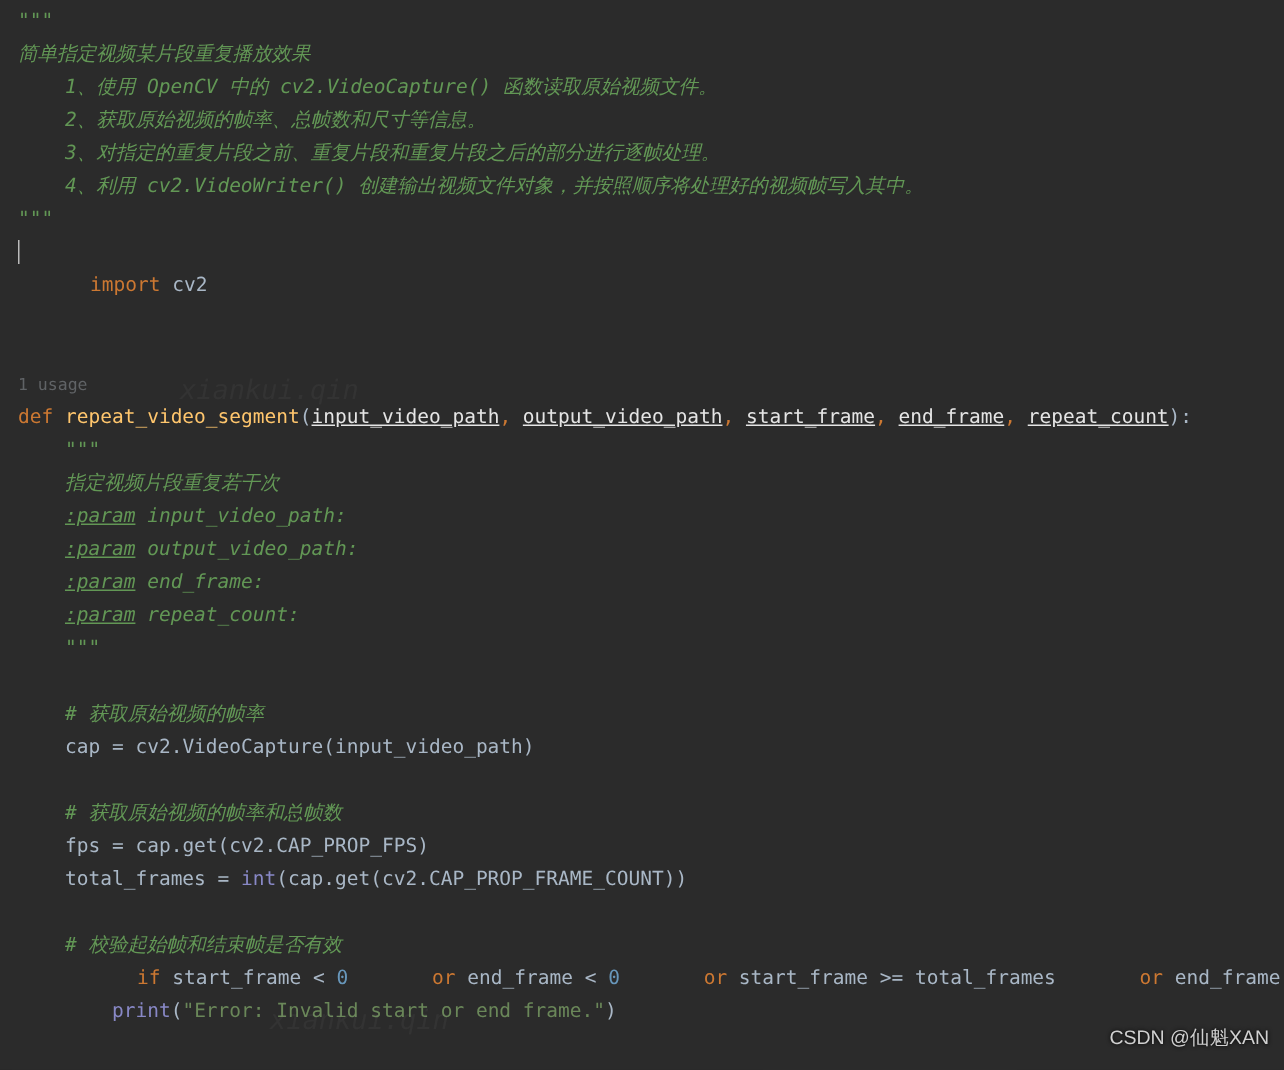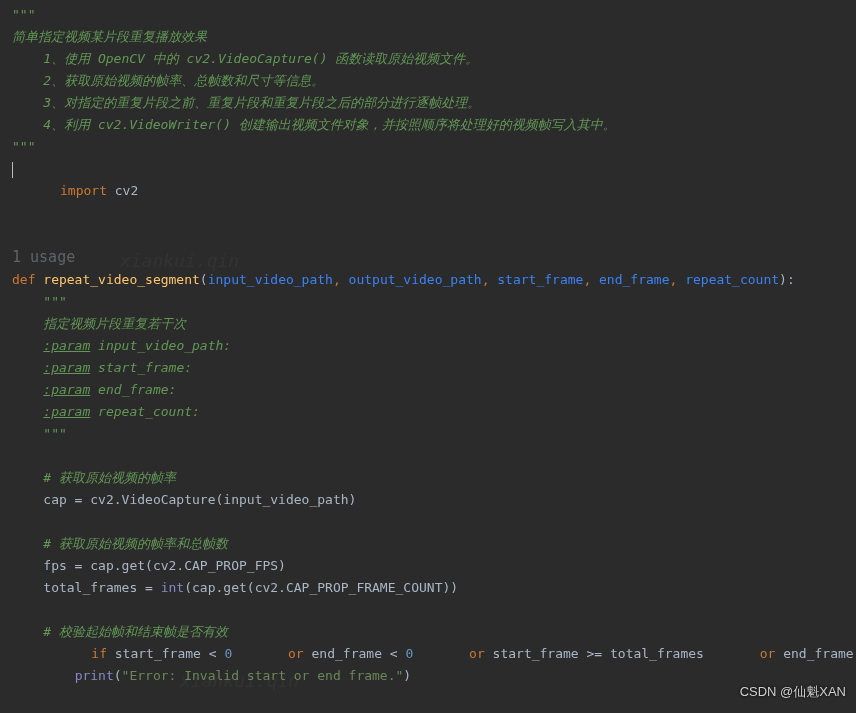--- a/index.html
+++ b/index.html
@@ -33,35 +33,35 @@
     .line {
       white-space: pre;
       min-height: 22px;
     }
     .comment { color: #629755; font-style: italic; }
     .docstring { color: #629755; font-style: italic; }
     .docstring-delim { color: #629755; }
     .keyword { color: #cc7832; margin-left: 48px; }
     .keyword-def { color: #cc7832; }
     .func-name { color: #ffc66d; }
-    .param { color: #3b82f6; }
+    .param { color: #e5e5e5; text-decoration: underline; }
     .comma { color: #cc7832; }
     .paren { color: #a9b7c6; }
     .string { color: #6a8759; }
     .number { color: #6897bb; }
     .builtin { color: #8888c6; }
     .doc-tag { color: #629755; font-style: italic; text-decoration: underline; }
     .doc-param-name { color: #629755; font-style: italic; }
     .operator { color: #a9b7c6; }
     .ident { color: #a9b7c6; }
     .ol-num { color: #629755; font-style: italic; }
     .bold-api { color: #629755; font-style: italic; font-weight: normal; }
     .usage-hint {
       color: #606366;
-      font-size: 15px;
+      font-size: 11px;
       font-style: normal;
     }
     .caret {
       display: inline-block;
       width: 1px;
       height: 16px;
       background: #bbbbbb;
       vertical-align: middle;
     }
     .watermark {
@@ -100,21 +100,21 @@
 <div class="line"><span class="docstring-delim">"""</span></div>
 <div class="line"><span class="caret"></span></div>
 <div class="line"><span class="keyword">import</span> <span class="ident">cv2</span></div>
 <div class="line"></div>
 <div class="line"></div>
 <div class="line"><span class="usage-hint">1 usage</span></div>
 <div class="line"><span class="keyword-def">def</span> <span class="func-name">repeat_video_segment</span><span class="paren">(</span><span class="param">input_video_path</span><span class="comma">, </span><span class="param">output_video_path</span><span class="comma">, </span><span class="param">start_frame</span><span class="comma">, </span><span class="param">end_frame</span><span class="comma">, </span><span class="param">repeat_count</span><span class="paren">):</span></div>
 <div class="line">    <span class="docstring-delim">"""</span></div>
 <div class="line">    <span class="docstring">指定视频片段重复若干次</span></div>
 <div class="line">    <span class="doc-tag">:param</span><span class="doc-param-name"> </span><span class="doc-param-name">input_video_path:</span></div>
-<div class="line">    <span class="doc-tag">:param</span><span class="doc-param-name"> </span><span class="doc-param-name">start_frame:</span></div>
+<div class="line">    <span class="doc-tag">:param</span><span class="doc-param-name"> </span><span class="doc-param-name">output_video_path:</span></div>
 <div class="line">    <span class="doc-tag">:param</span><span class="doc-param-name"> </span><span class="doc-param-name">end_frame:</span></div>
 <div class="line">    <span class="doc-tag">:param</span><span class="doc-param-name"> </span><span class="doc-param-name">repeat_count:</span></div>
 <div class="line">    <span class="docstring-delim">"""</span></div>
 <div class="line"></div>
 <div class="line">    <span class="comment"># 获取原始视频的帧率</span></div>
 <div class="line">    <span class="ident">cap</span><span class="operator"> = </span><span class="ident">cv2.VideoCapture(input_video_path)</span></div>
 <div class="line"></div>
 <div class="line">    <span class="comment"># 获取原始视频的帧率和总帧数</span></div>
 <div class="line">    <span class="ident">fps</span><span class="operator"> = </span><span class="ident">cap.get(cv2.CAP_PROP_FPS)</span></div>
 <div class="line">    <span class="ident">total_frames</span><span class="operator"> = </span><span class="builtin">int</span><span class="ident">(cap.get(cv2.CAP_PROP_FRAME_COUNT))</span></div>

